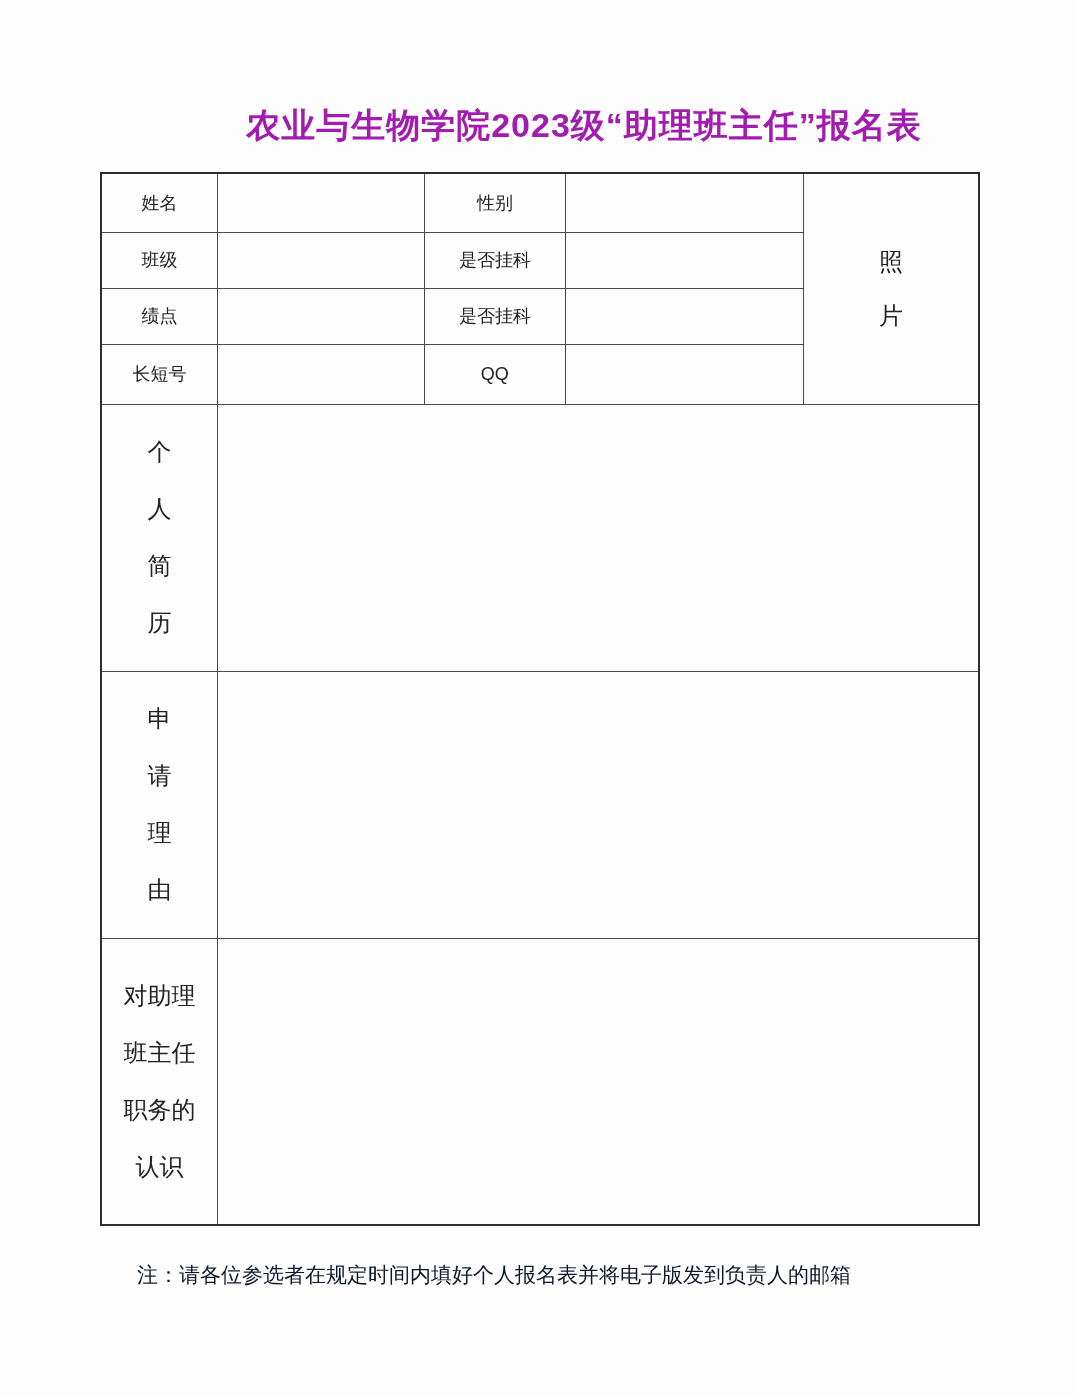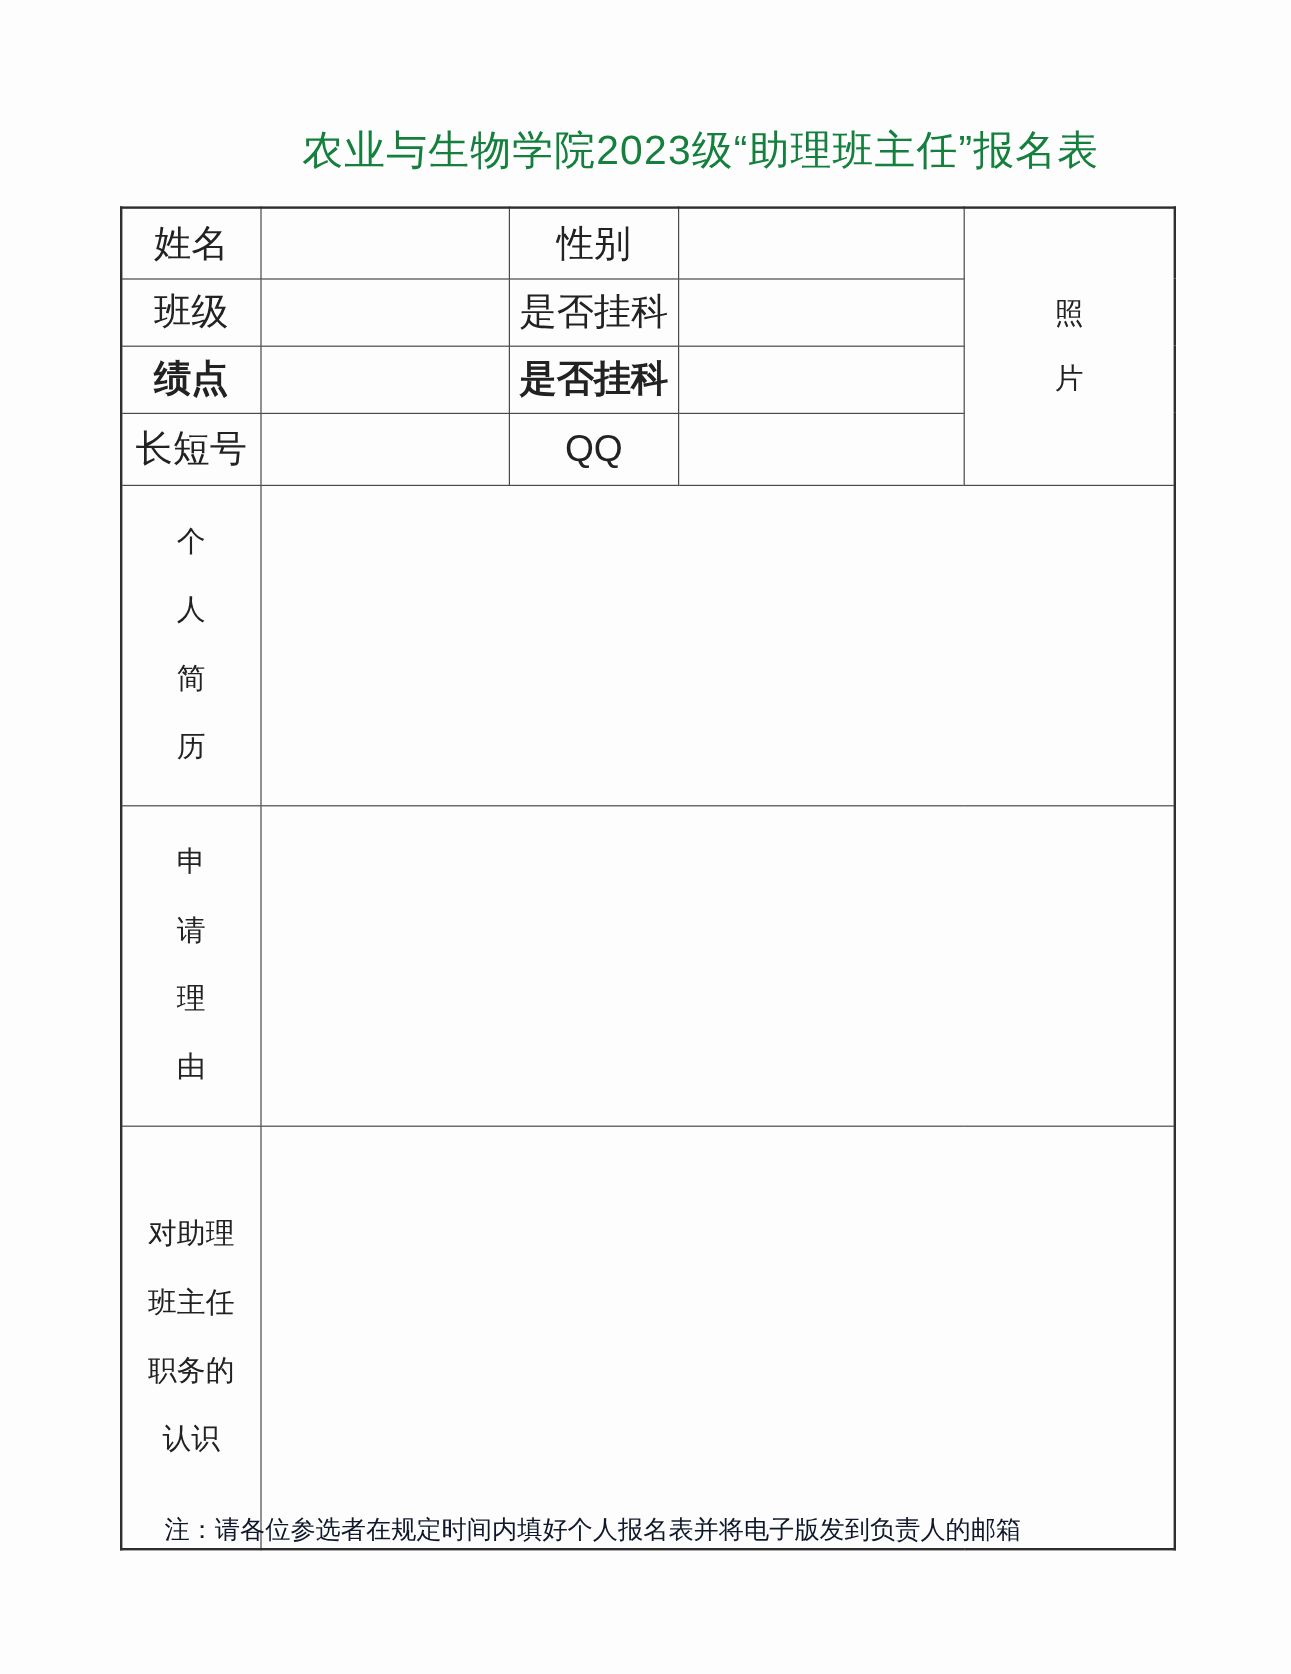--- a/index.html
+++ b/index.html
@@ -17,66 +17,66 @@
   }
   .page-title {
     position: absolute;
     top: 103px;
     left: 0;
     width: 1076px;
     box-sizing: border-box;
     padding-left: 92px;
     text-align: center;
     font-size: 34px;
-    font-weight: normal;
+    font-weight: bold;
     letter-spacing: 1px;
-    color: #15803d;
+    color: #a21caf;
     white-space: nowrap;
   }
   table.form-table {
     position: absolute;
     left: 100px;
     top: 172px;
     width: 880px;
     table-layout: fixed;
     border-collapse: collapse;
     border: 2px solid #2e2e2e;
   }
   table.form-table td {
     border: 1px solid #4a4a4a;
     padding: 0;
     vertical-align: middle;
   }
   td.lbl {
     text-align: center;
-    font-size: 31px;
+    font-size: 18px;
     color: #222;
   }
   td.field {
     background: transparent;
   }
   .vstack {
     display: flex;
     flex-direction: column;
     align-items: center;
     justify-content: center;
     height: 100%;
     font-size: 24px;
     color: #222;
     line-height: 24px;
   }
   .gap-photo { gap: 30px; }
   .gap-section { gap: 33px; }
   tr.r1 { height: 59px; }
   tr.r2 { height: 56px; padding-left: 24px; }
-  tr.r3 { height: 56px; font-weight: bold; }
+  tr.r3 { height: 56px; }
   tr.r4 { height: 60px; }
   tr.sec1 { height: 267px; }
   tr.sec2 { height: 267px; }
-  tr.sec3 { height: 353px; }
+  tr.sec3 { height: 287px; }
   .footer-note {
     position: absolute;
     left: 137px;
     top: 1261px;
     font-size: 21px;
     color: #0f172a;
     white-space: nowrap;
   }
 </style>
 </head>

